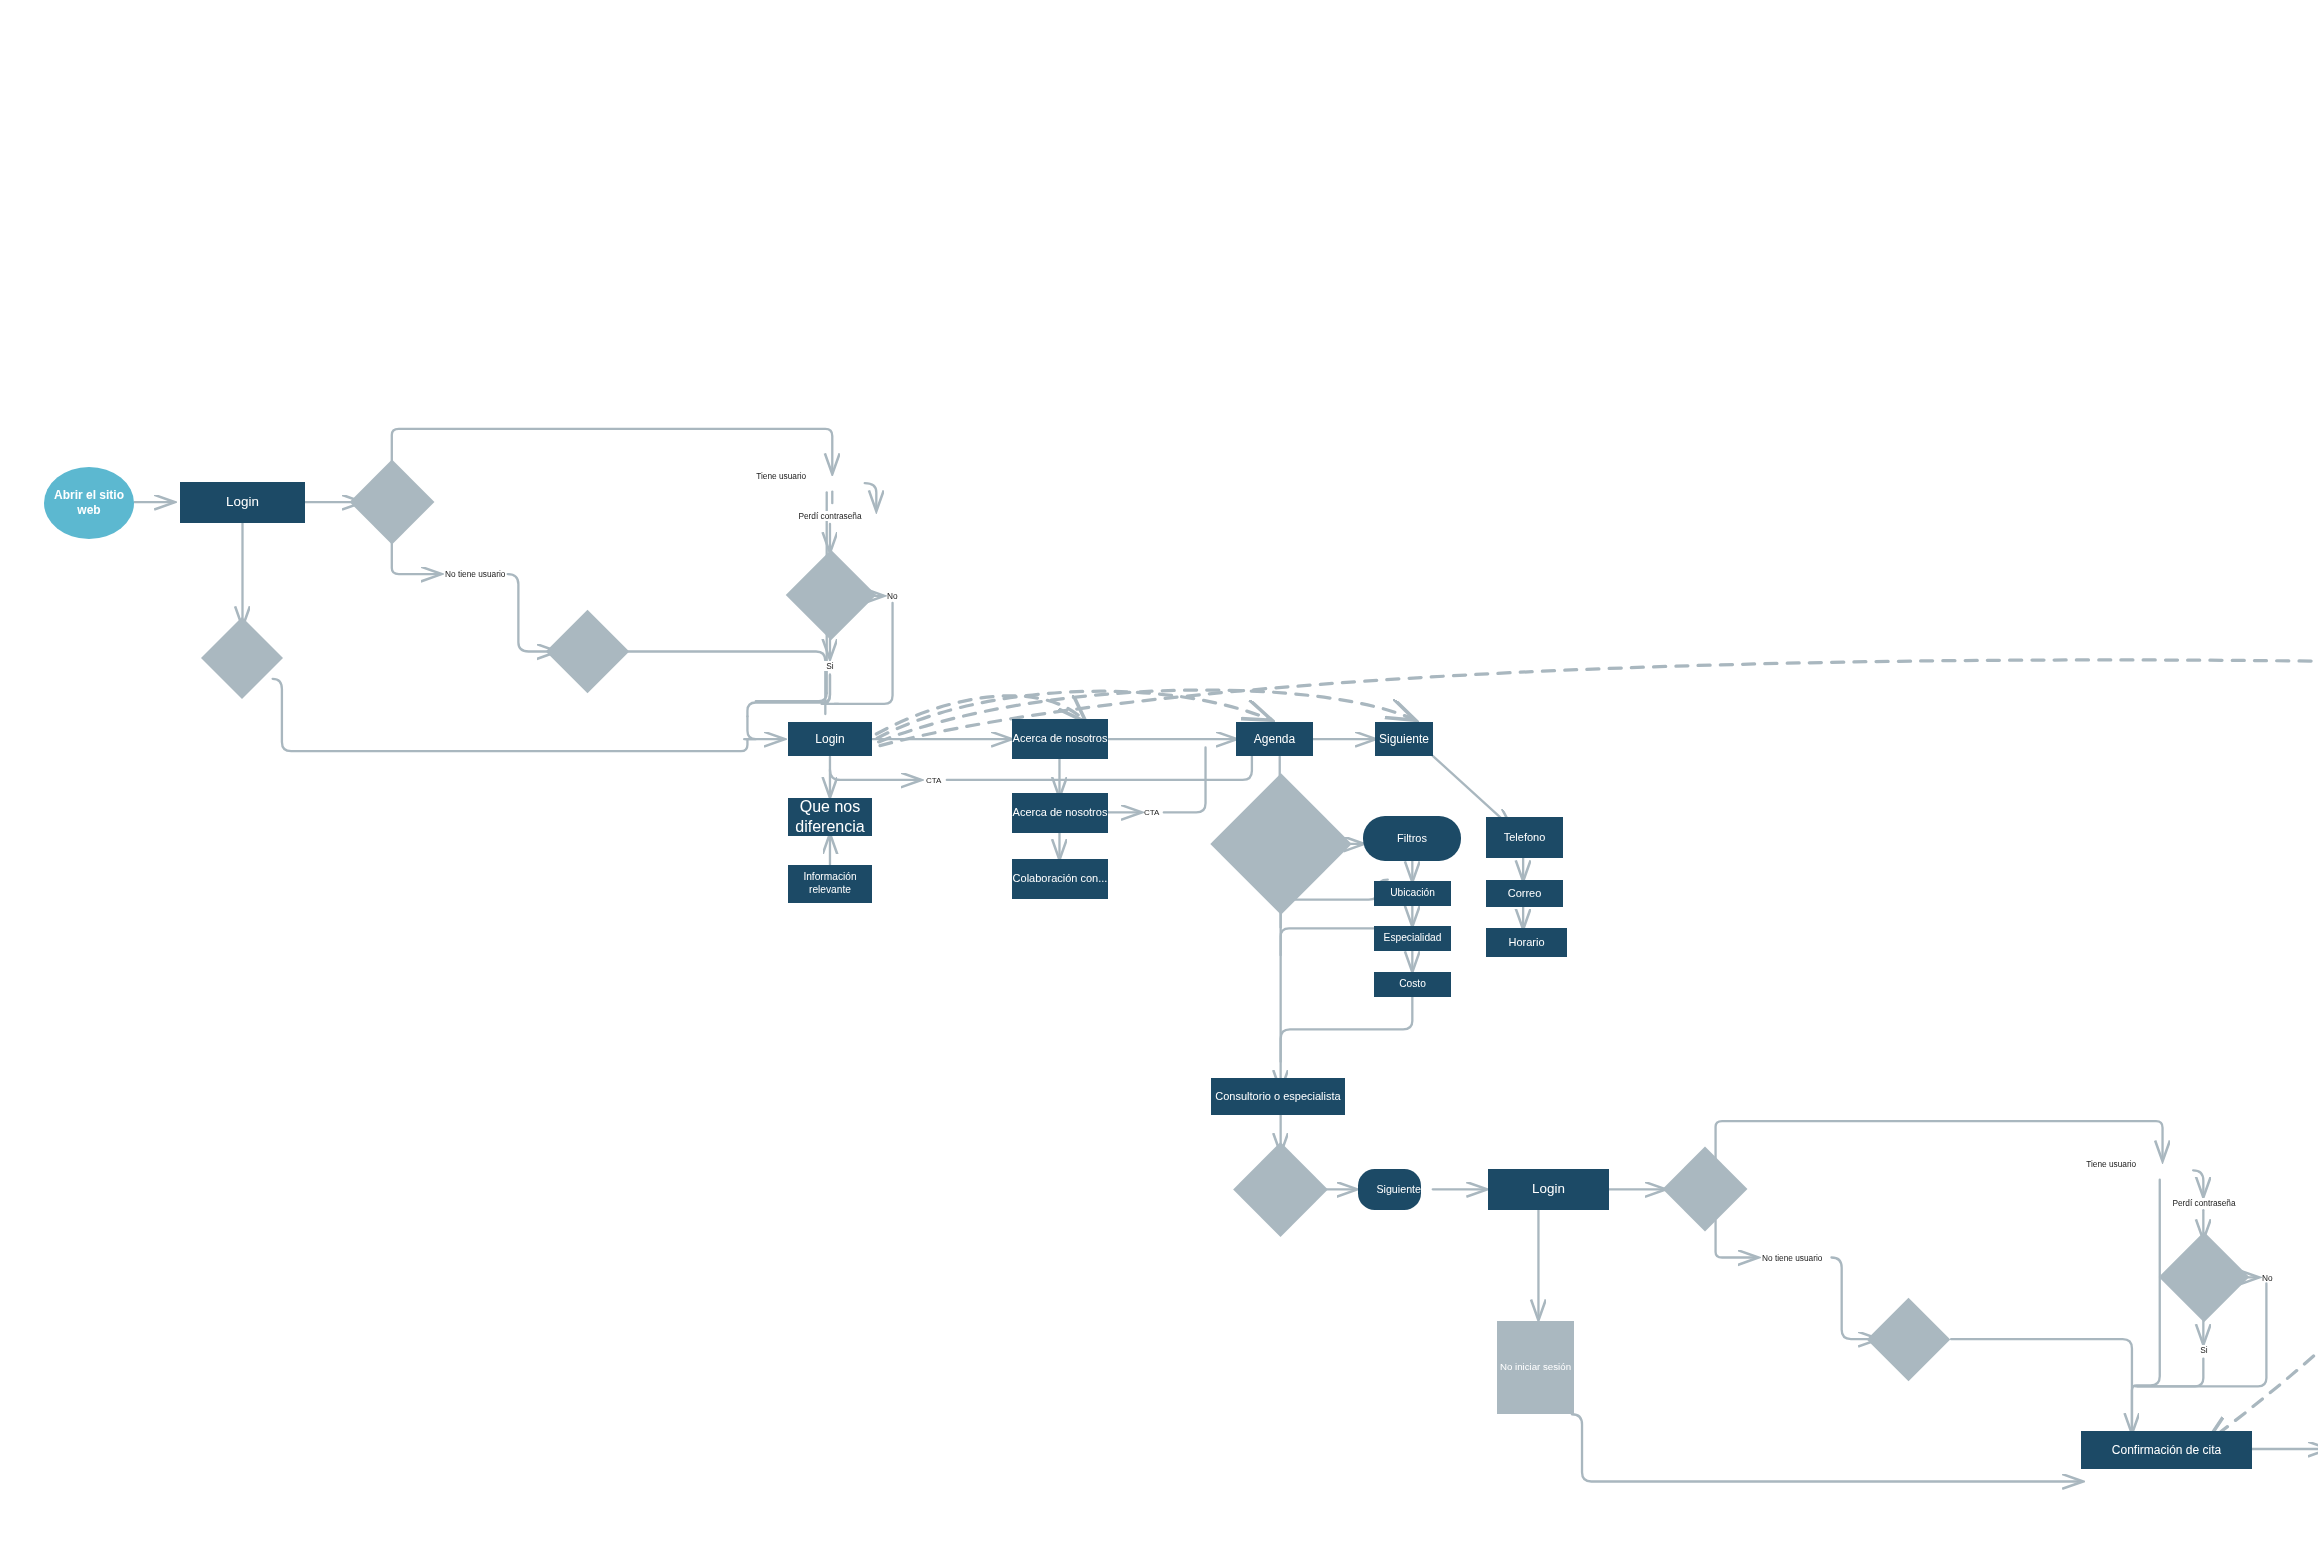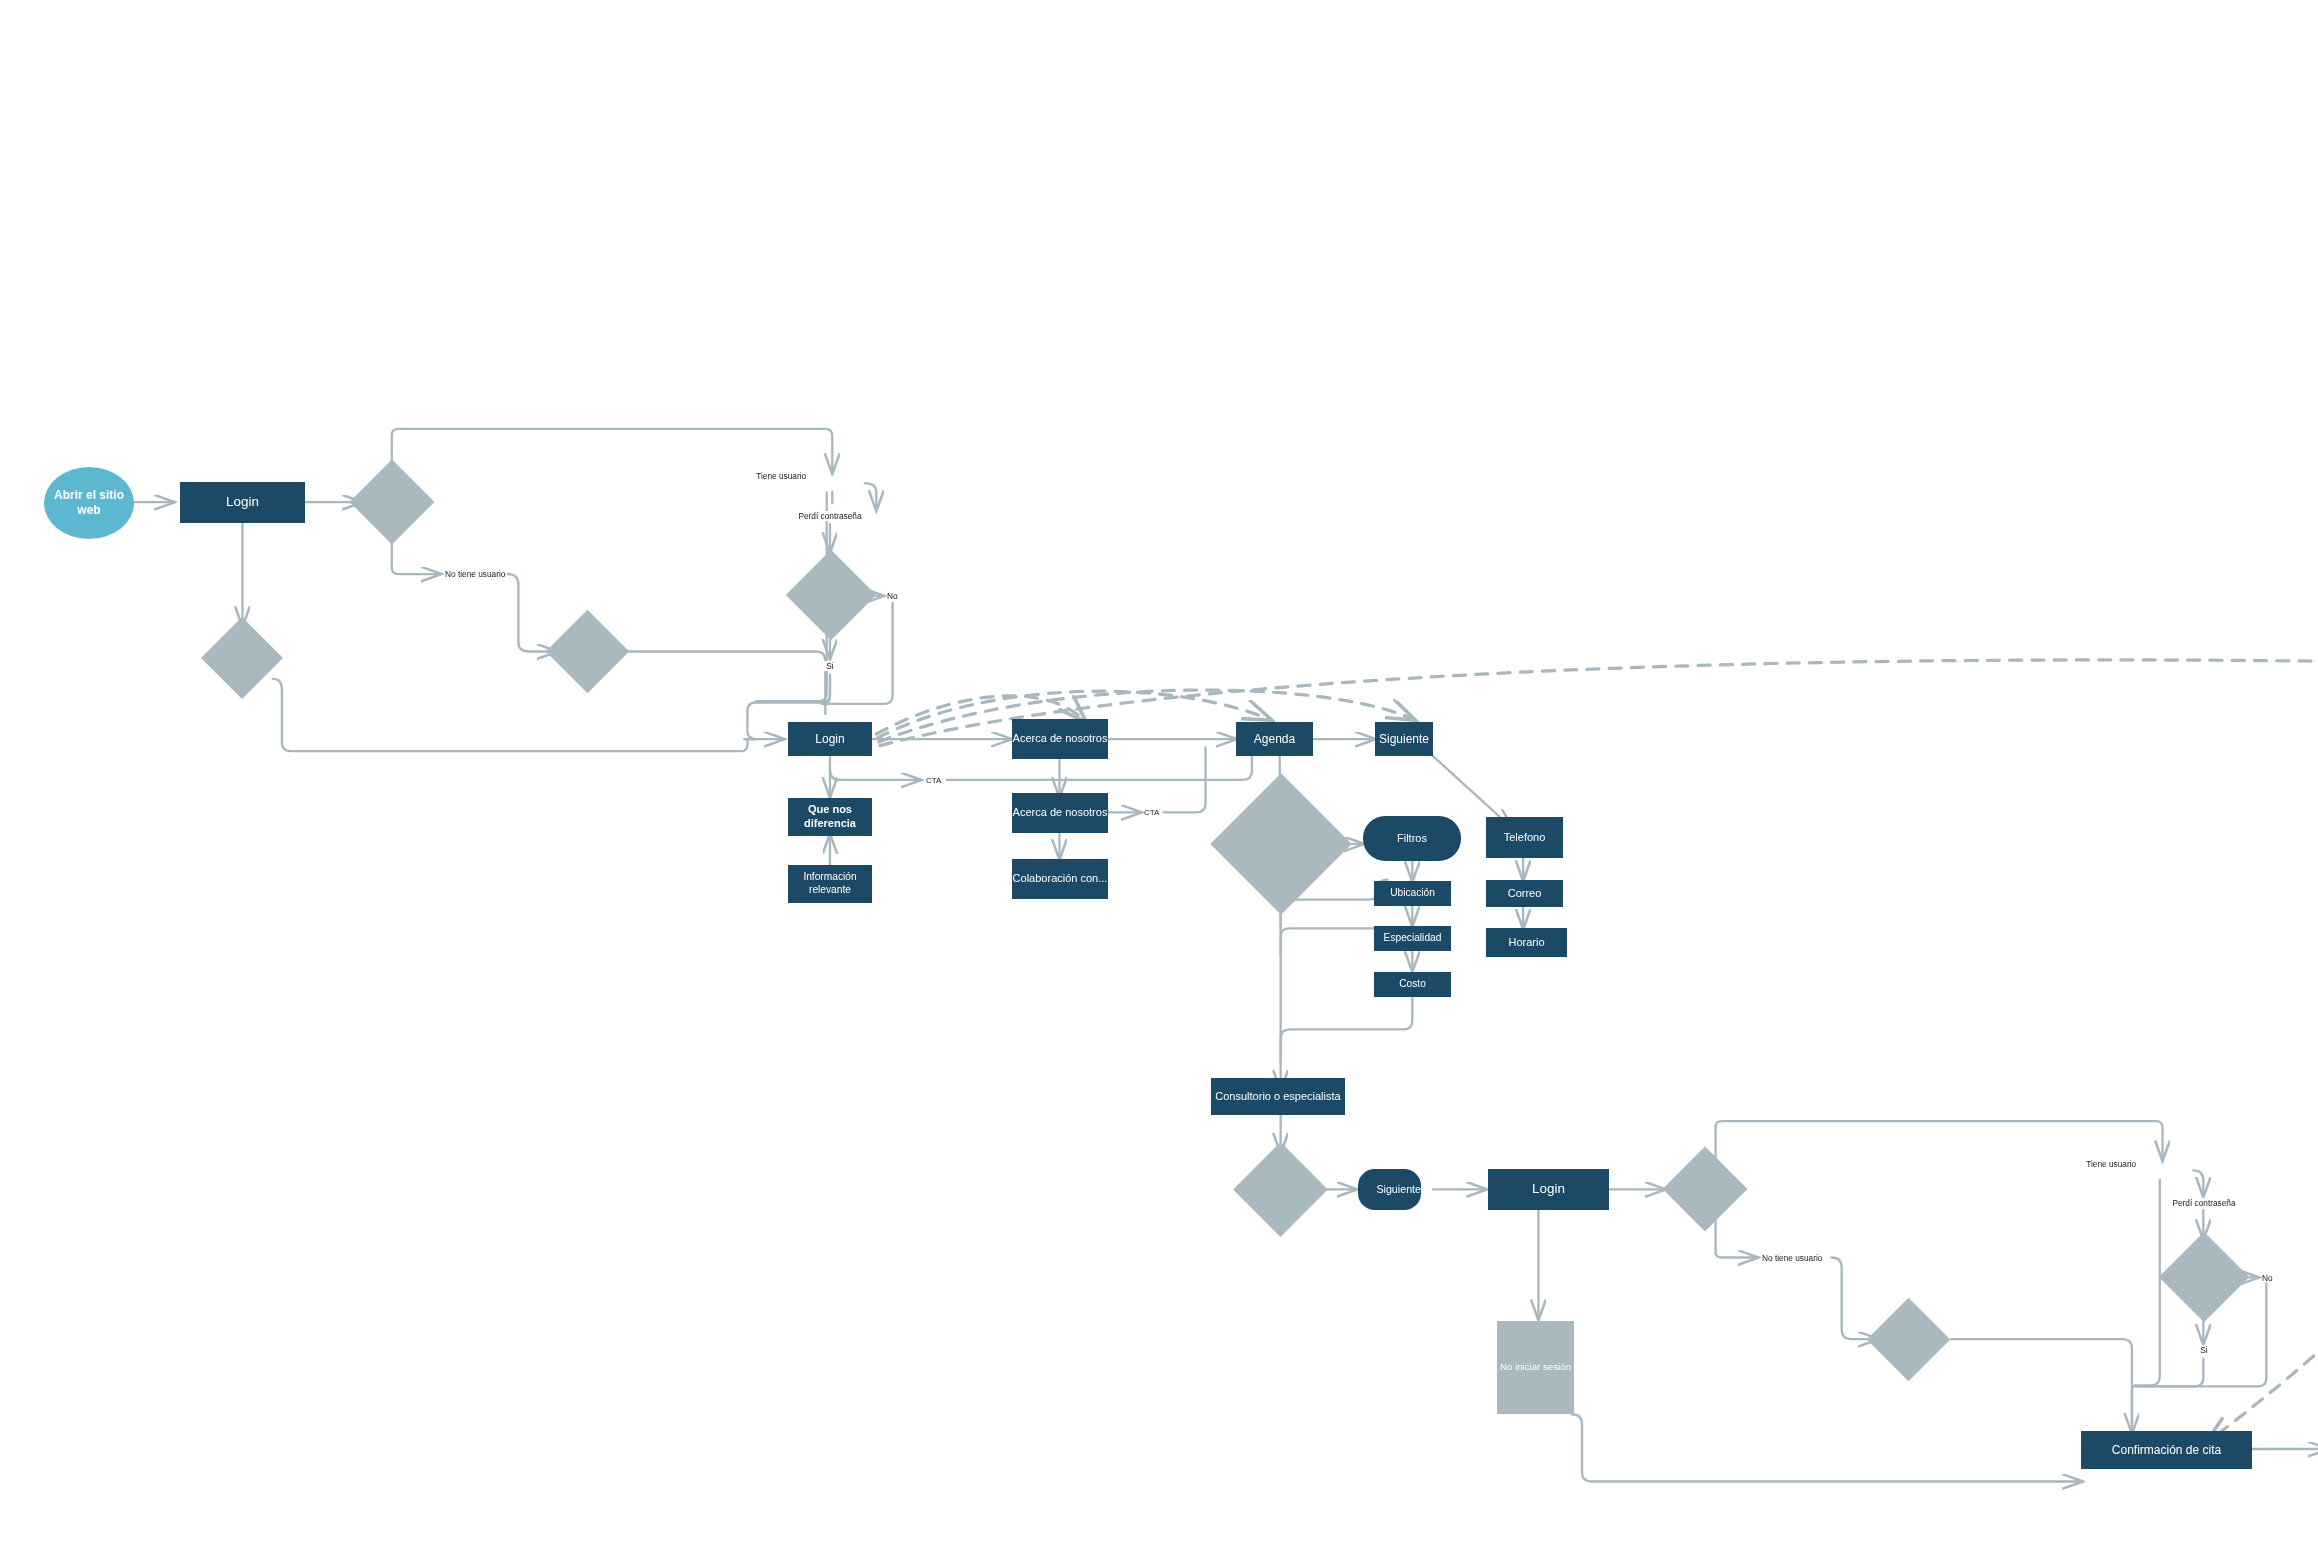--- a/index.html
+++ b/index.html
@@ -179,21 +179,21 @@
 
   <div class="node" style="left:799px;top:563px;width:64px;height:64px;">
     <div class="diamond" style="position:absolute;left:0;top:0;width:64px;height:64px;transform:rotate(45deg);"></div>
     <span class="dlabel" style="font-size:8.3px;width:55px;">Recuperar contraseña</span>
   </div>
 
   <div class="node rect" style="left:788px;top:722px;width:84px;height:34px;font-size:12px;">
     <span>Login</span>
   </div>
 
-  <div class="node rect" style="left:788px;top:798px;width:84px;height:38px;font-size:11px;font-weight:bold;">
+  <div class="node rect" style="left:788px;top:798px;width:84px;height:38px;font-size:16px;">
     <span>Que nos diferencia</span>
   </div>
 
   <div class="node rect" style="left:788px;top:865px;width:84px;height:38px;font-size:10.2px;">
     <span>Información relevante</span>
   </div>
 
   <div class="node rect" style="left:1012px;top:719px;width:96px;height:40px;font-size:11px;">
     <span>Acerca de nosotros</span>
   </div>

